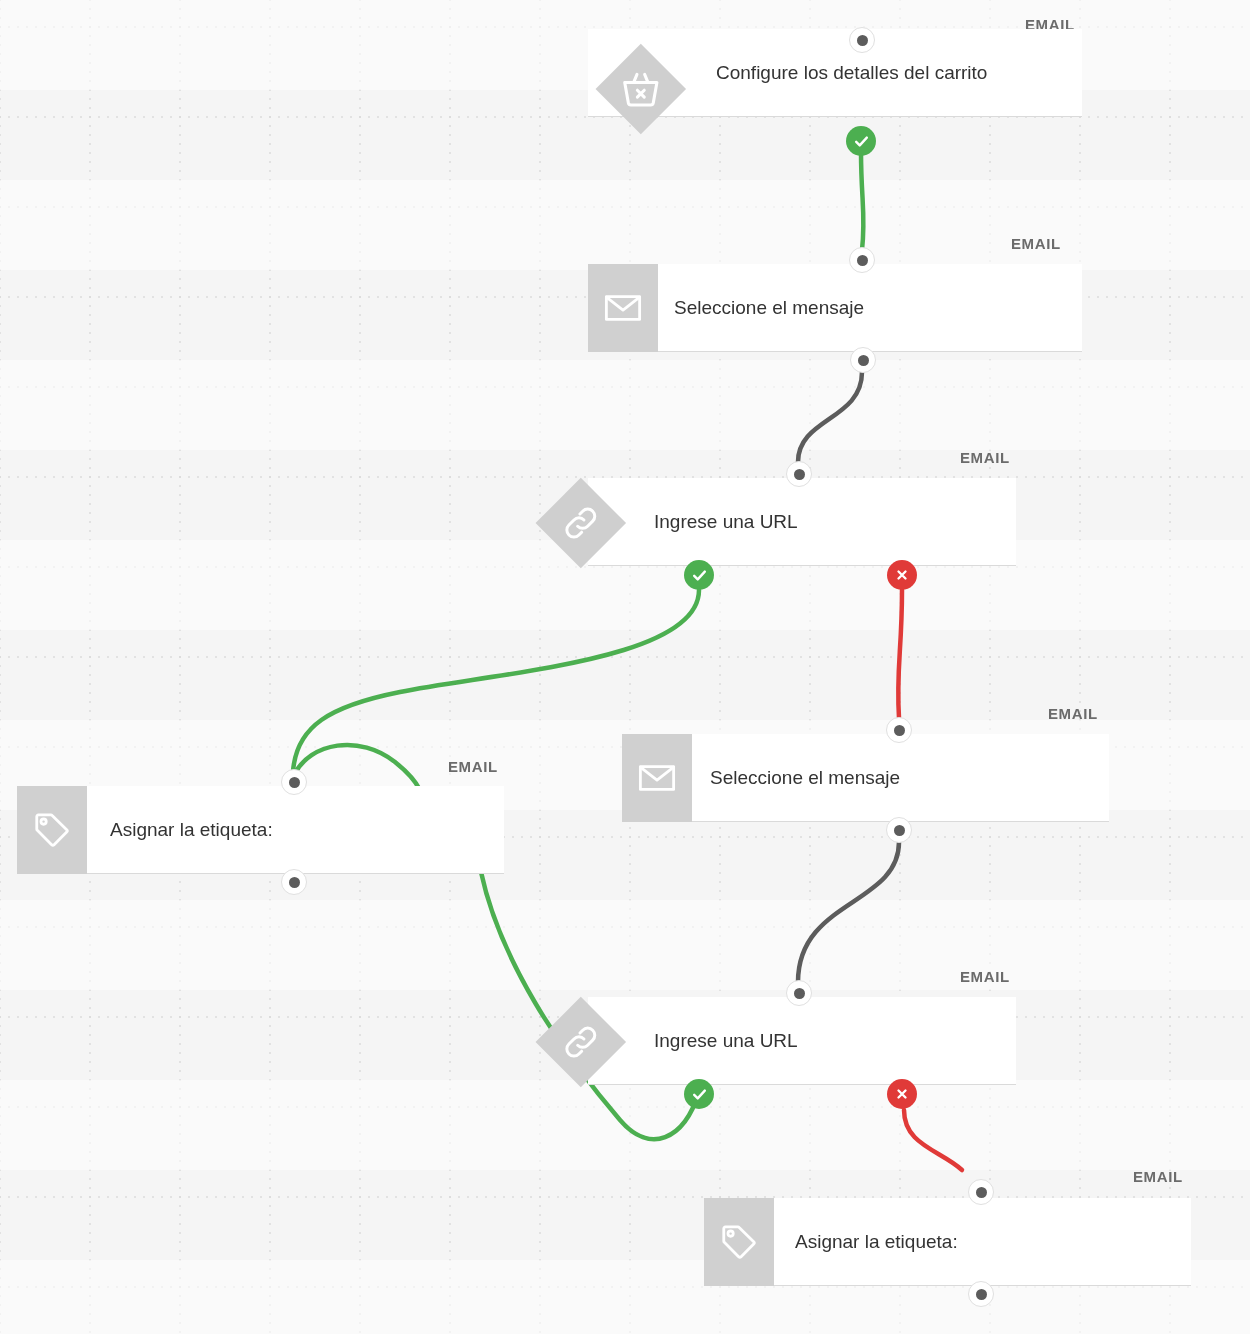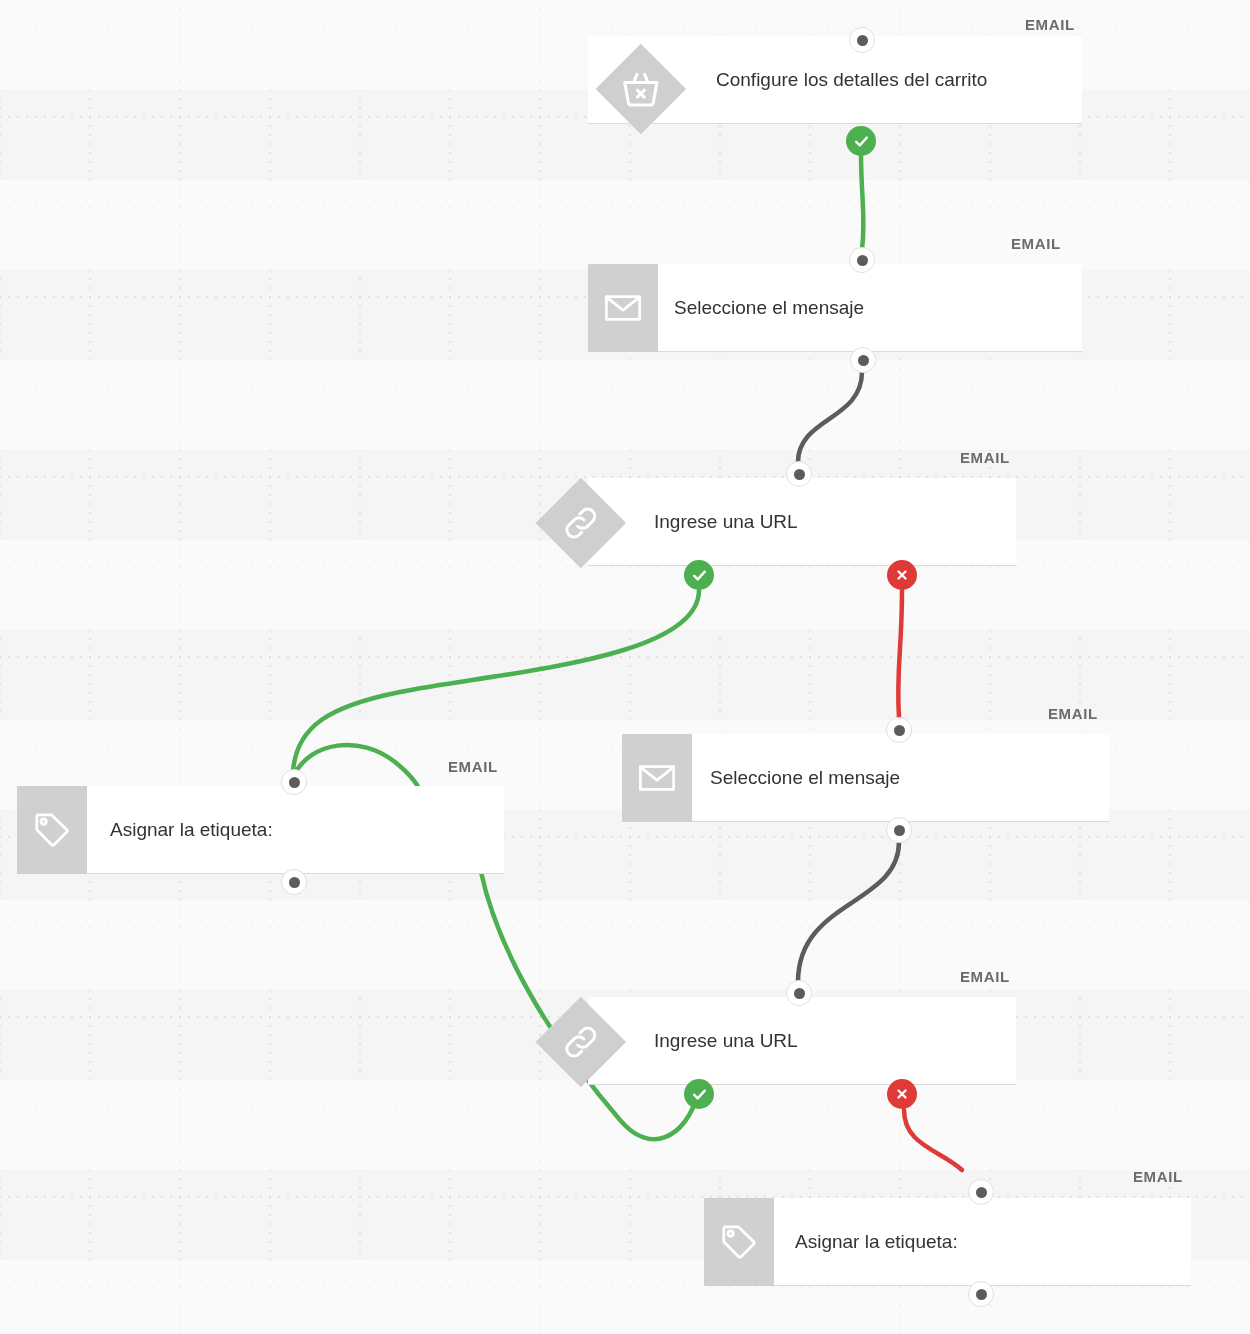--- a/index.html
+++ b/index.html
@@ -111,21 +111,21 @@
       <path d="M 862,372 C 862,420 798,418 798,462" fill="none" stroke="#5c5c5c" stroke-width="4.5" stroke-linecap="round"></path>
       <path d="M 699,590 C 699,660 500,672 400,692 C 330,706 296,726 293,772" fill="none" stroke="#4caf50" stroke-width="4.5" stroke-linecap="round"></path>
       <path d="M 902,590 C 902,650 896,670 899,718" fill="none" stroke="#e03a38" stroke-width="4.5" stroke-linecap="round"></path>
       <path d="M 899,842 C 899,905 798,900 798,982" fill="none" stroke="#5c5c5c" stroke-width="4.5" stroke-linecap="round"></path>
       <path d="M 481,872 C 500,960 560,1050 620,1120 C 650,1155 684,1140 699,1092" fill="none" stroke="#4caf50" stroke-width="4.5" stroke-linecap="round"></path>
       <path d="M 904,1110 C 904,1145 940,1150 962,1170" fill="none" stroke="#e03a38" stroke-width="4.5" stroke-linecap="round"></path>
       <path d="M 294,775 C 310,742 360,734 395,762 C 410,774 416,782 420,790" fill="none" stroke="#4caf50" stroke-width="4.5" stroke-linecap="round"></path>
     </svg>
   <div id="nodes-layer">
       <div class="email-tag" style="left: 1025px; top: 16px;">EMAIL</div>
-      <div class="card" style="left: 588px; top: 36px; width: 494px; height: 88px;">
+      <div class="card" style="left: 588px; top: 29px; width: 494px; height: 88px;">
         <div class="label" style="left: 128px;">Configure los detalles del carrito</div>
       </div>
       <div class="chip-diamond" style="width: 63.63px; height: 63.63px; left: 609.185px; top: 57.185px;">
         <div class="glyph">
           <svg width="46" height="46" viewBox="0 0 24 24" fill="none" stroke="#ffffff" stroke-width="1.6" stroke-linecap="round" stroke-linejoin="round">
       <path d="M8.5 8 L10 4.3"></path>
             <path d="M15.5 8 L14 4.3"></path>
       <path d="M3.6 8.6 h16.8 l-1.9 10.6 a1.4 1.4 0 0 1 -1.4 1.1 H6.9 a1.4 1.4 0 0 1 -1.4 -1.1 Z"></path>
       <path d="M10.2 12.6 l3.6 3.6 M13.8 12.6 l-3.6 3.6"></path>
     </svg>

